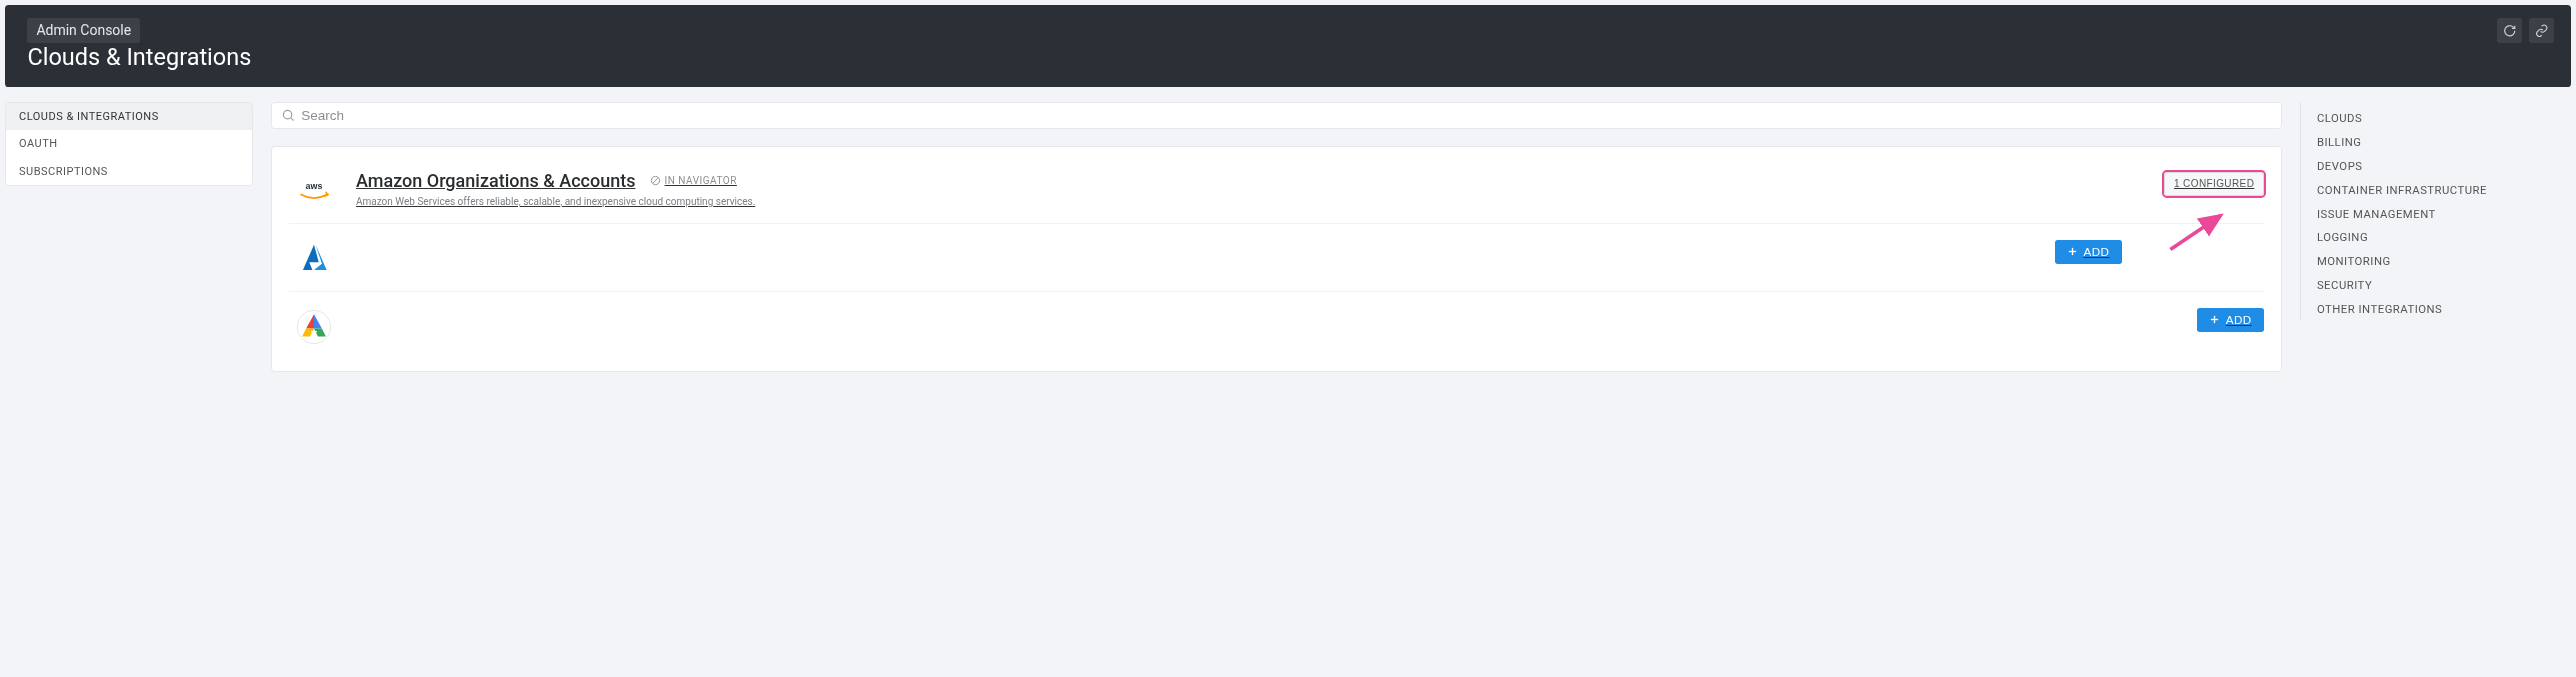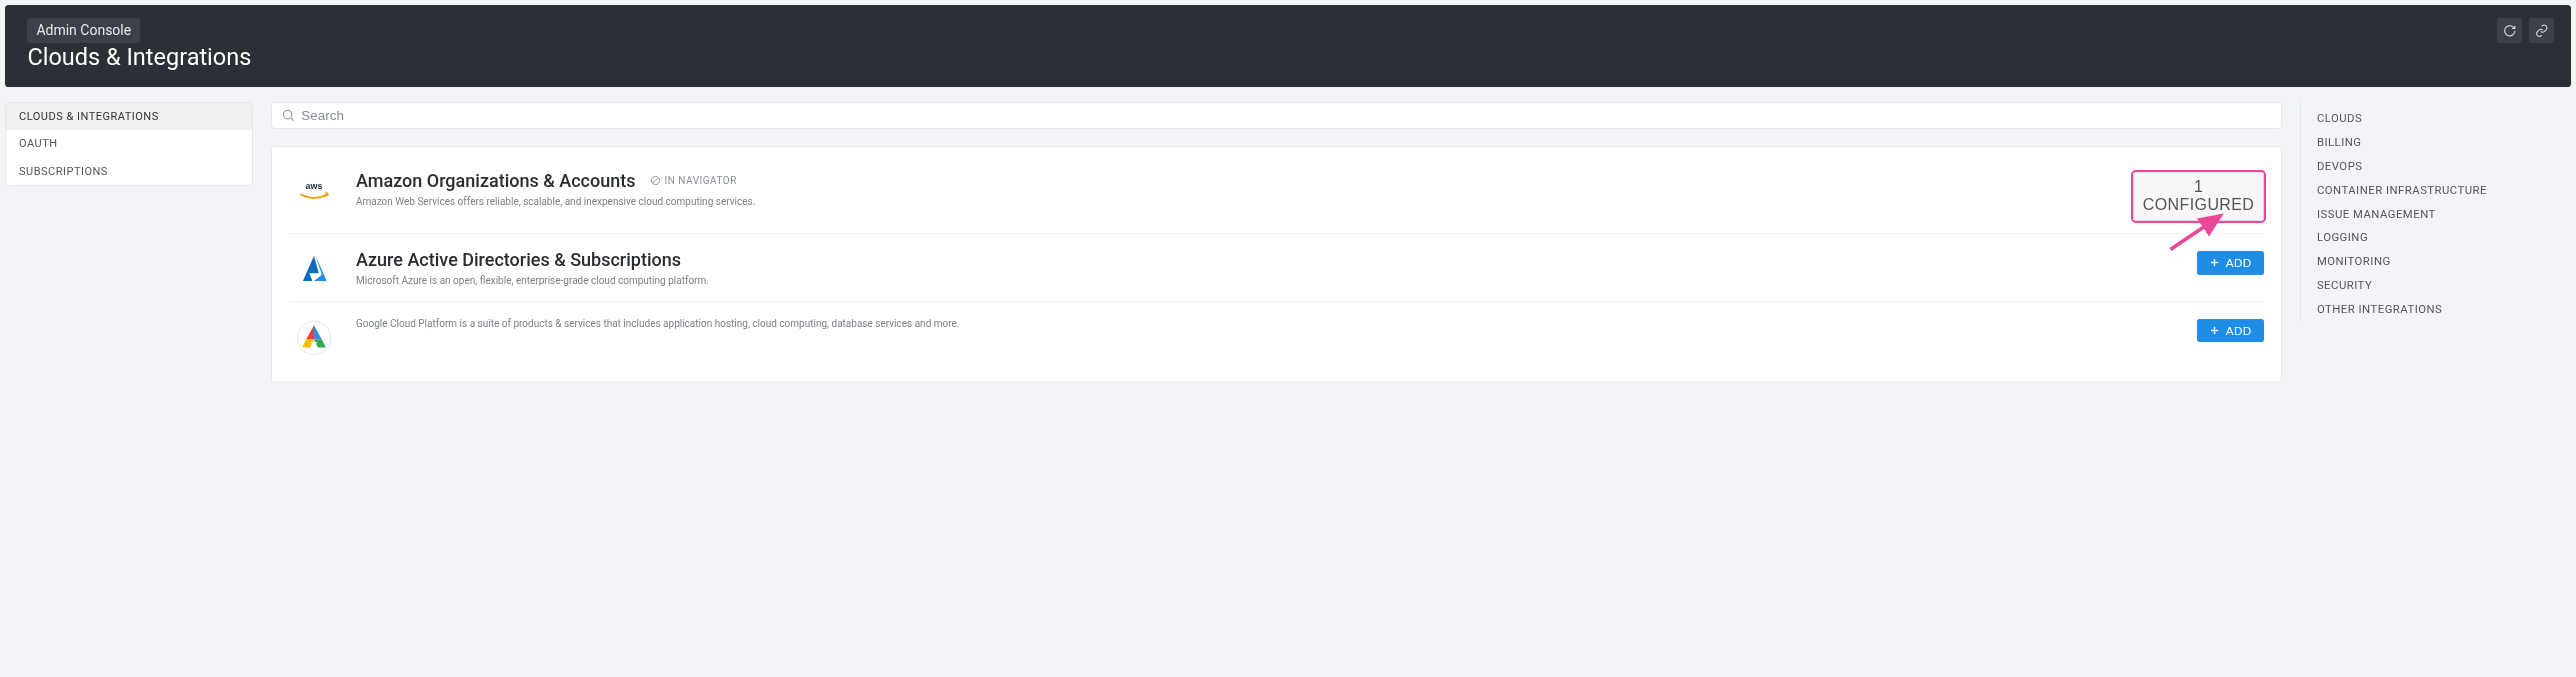--- a/index.html
+++ b/index.html
@@ -100,20 +100,21 @@
     width: 100%;
     background: transparent;
   }
   .search-input::placeholder { color: #8a8f95; }
 
   .card {
     background: #fff;
     border: 0.9px solid #e5e7eb;
     border-radius: 3.6px;
     padding: 9px 16.3px 12.6px 16.3px;
+    text-decoration: underline;
   }
   .row {
     display: grid;
     grid-template-columns: 51px 1fr 126px;
     gap: 16.3px;
     padding: 14.5px 0 12.6px 0;
     align-items: flex-start;
   }
   .row + .row { border-top: 0.9px solid #f0f1f3; }
   .logo-cell {
@@ -139,21 +140,21 @@
     color: #8a8f95;
     text-transform: uppercase;
   }
   .status-chip svg { stroke: #8a8f95; fill: none; }
   .row-desc { font-size: 10px; color: #7b8086; line-height: 1.45; max-width: 650px; }
   .action-cell { display: flex; justify-content: flex-end; align-items: flex-start; padding-top: 1.8px; }
   .btn-configured {
     background: #f6f7f8;
     border: 0.9px solid #d9dcde;
     color: #555;
-    font-size: 16px;
+    font-size: 10px;
     letter-spacing: 0.4px;
     padding: 5.4px 9px;
     border-radius: 2.7px;
     cursor: pointer;
   }
   .configured-highlight {
     outline: 2.7px solid #ec4899;
     outline-offset: 0.9px;
     border-radius: 2.7px;
   }
@@ -260,26 +261,20 @@
         </div>
       </div>
 
       <div class="row">
         <div class="logo-cell">
           <svg class="logo-svg" viewBox="0 0 48 48">
             <path d="M24 6 L10 38 L22 38 L18 28 L30 28 Z" fill="#0f6cbd"></path>
             <path d="M26 6 L40 38 L24 38 L34 30 L28 12 Z" fill="#1e8fe1"></path>
           </svg>
         </div>
-        <div>
-          <div class="row-title-line">
-            <span class="row-title">Azure Active Directories &amp; Subscriptions</span>
-          </div>
-          <div class="row-desc">Microsoft Azure is an open, flexible, enterprise-grade cloud computing platform.</div>
-        </div>
         <div class="action-cell">
           <button class="btn-add">
             <svg width="11" height="11" viewBox="0 0 24 24" stroke-width="3">
                   <line x1="12" y1="4" x2="12" y2="20"></line>
                   <line x1="4" y1="12" x2="20" y2="12"></line>
                 </svg>
             <span>ADD</span>
           </button>
         </div>
       </div>
@@ -290,21 +285,20 @@
             <polygon points="24,6 42,36 6,36" fill="none"></polygon>
             <path d="M24 8 L14 26 L24 26 Z" fill="#ea4335"></path>
             <path d="M24 8 L34 26 L24 26 Z" fill="#4285f4"></path>
             <path d="M14 26 L24 26 L19 36 L9 36 Z" fill="#fbbc04"></path>
             <path d="M34 26 L24 26 L29 36 L39 36 Z" fill="#34a853"></path>
             <polygon points="20,29 28,29 24,36" fill="#ffffff"></polygon>
             <circle cx="24" cy="24" r="21" fill="none" stroke="#e0e0e0" stroke-width="1"></circle>
           </svg>
         </div>
         <div>
-          <div class="row-desc">Google Cloud Platform is a suite of products &amp; services that includes application hosting, cloud computing, database services and more.</div>
         </div>
         <div class="action-cell">
           <button class="btn-add">
             <svg width="11" height="11" viewBox="0 0 24 24" stroke-width="3">
                   <line x1="12" y1="4" x2="12" y2="20"></line>
                   <line x1="4" y1="12" x2="20" y2="12"></line>
                 </svg>
             <span>ADD</span>
           </button>
         </div>

